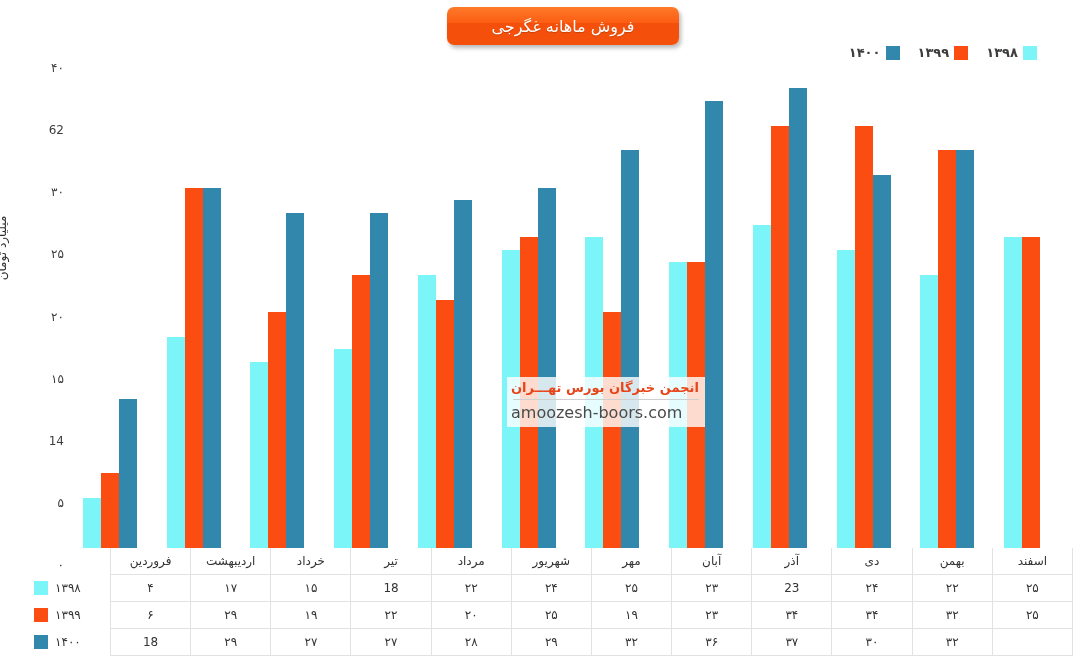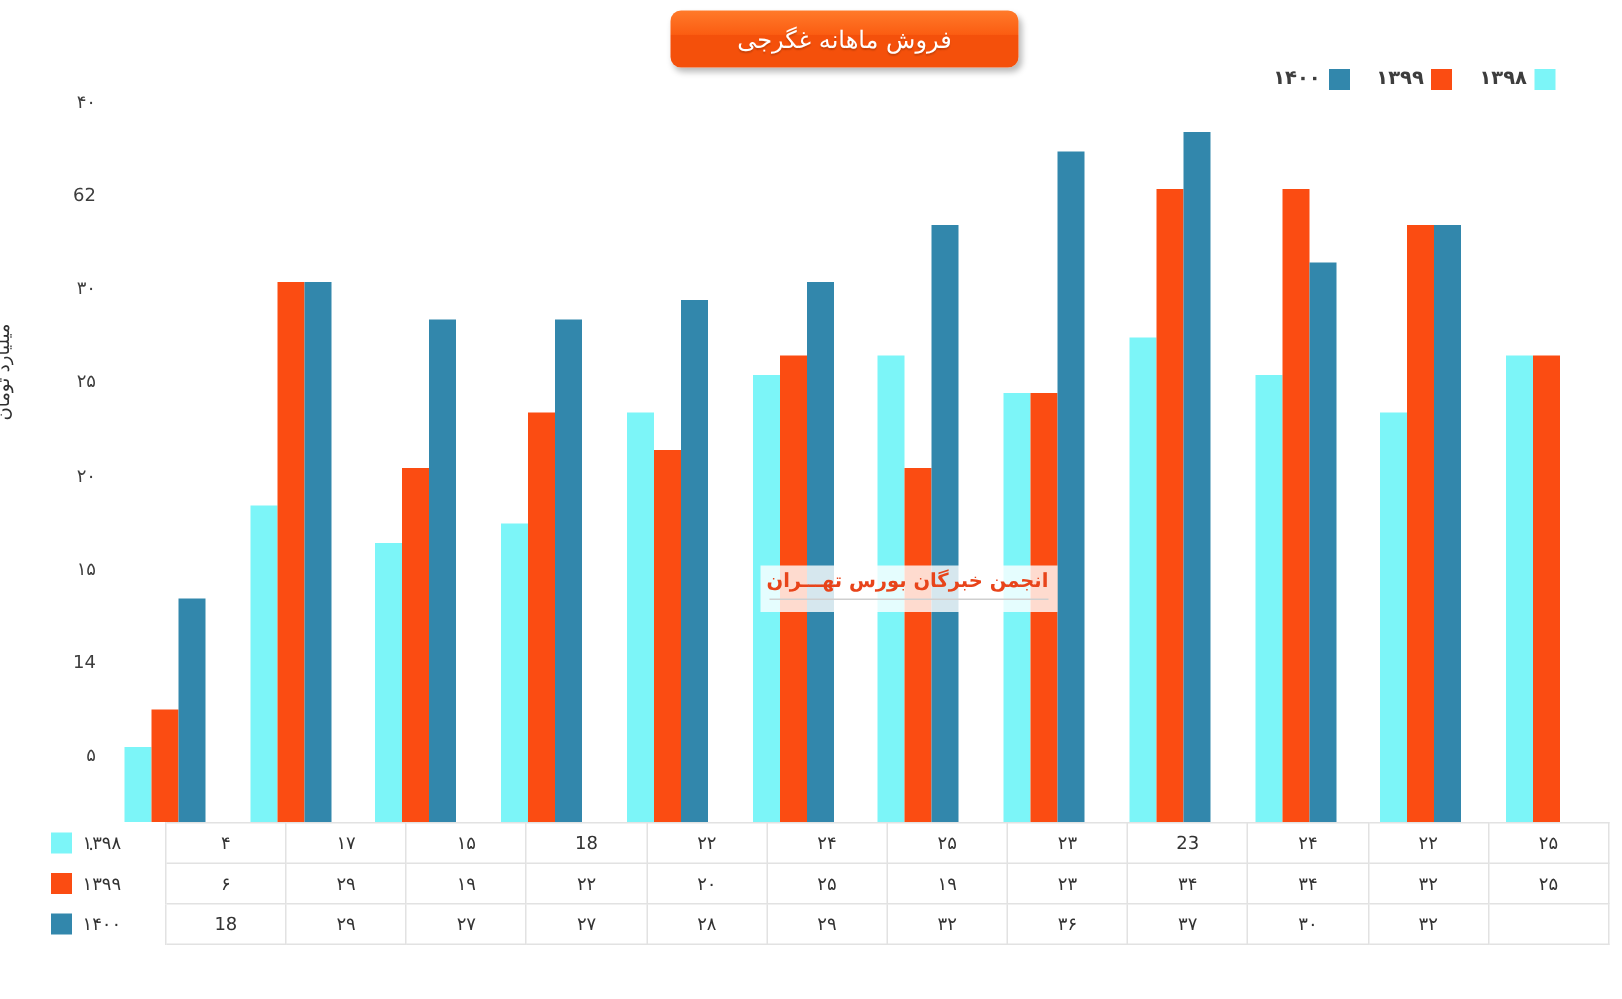--- a/index.html
+++ b/index.html
@@ -296,24 +296,40 @@
         <div class="bar" style="height: 310.625px; background: rgb(124, 245, 248);"></div>
         <div class="bar" style="height: 310.625px; background: rgb(251, 76, 18);"></div>
         <div class="bar" style="height: 0px; background: transparent;"></div>
       </div>
     </div>
 </div>
 
 <div id="watermark">
   <div id="wm-fa">انجمن خبرگان بورس تهـــران</div>
   <div id="wm-rule"></div>
+  <div id="wm-en">amoozesh-boors.com</div>
 </div>
 
 <table id="data-table">
   <tbody>
+      <tr class="header-row">
+        <td class="label-cell"></td>
+        <td>فروردین</td>
+        <td>اردیبهشت</td>
+        <td>خرداد</td>
+        <td>تیر</td>
+        <td>مرداد</td>
+        <td>شهریور</td>
+        <td>مهر</td>
+        <td>آبان</td>
+        <td>آذر</td>
+        <td>دی</td>
+        <td>بهمن</td>
+        <td>اسفند</td>
+      </tr>
       <tr>
         <td class="label-cell">
           <div class="legend-cell-inner">
             <span class="tbl-swatch" style="background: rgb(124, 245, 248);"></span>
             <span class="tbl-year">۱۳۹۸</span>
           </div>
         </td>
         <td>۴</td>
         <td>۱۷</td>
         <td>۱۵</td>

